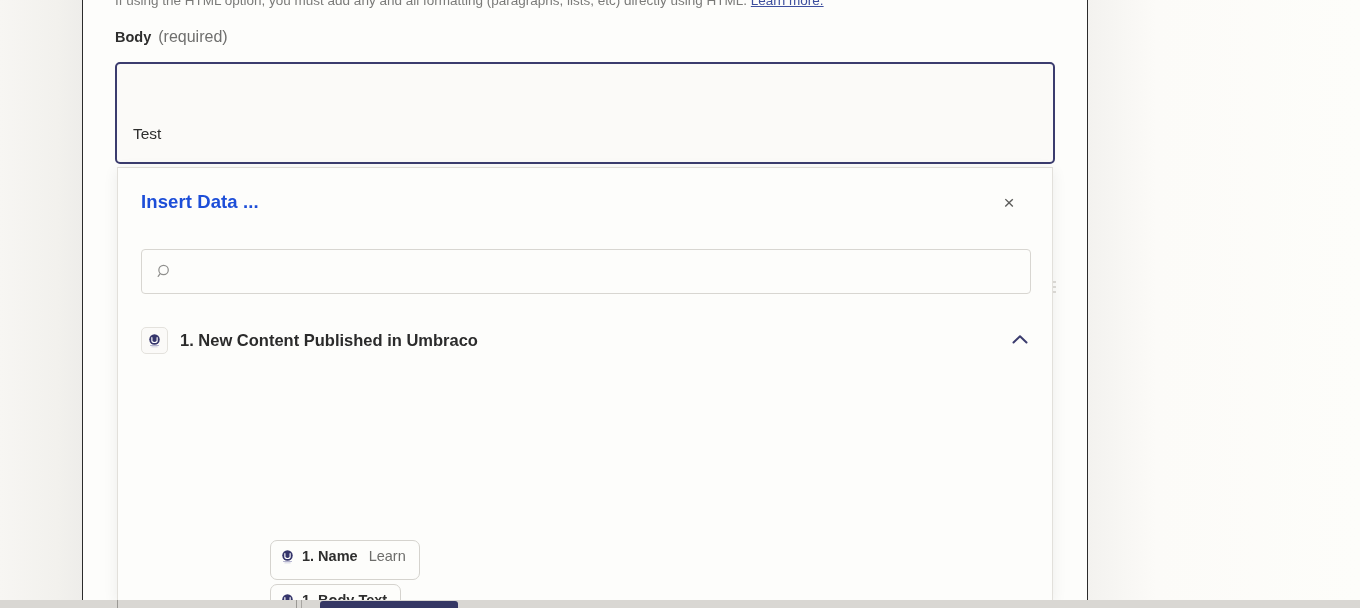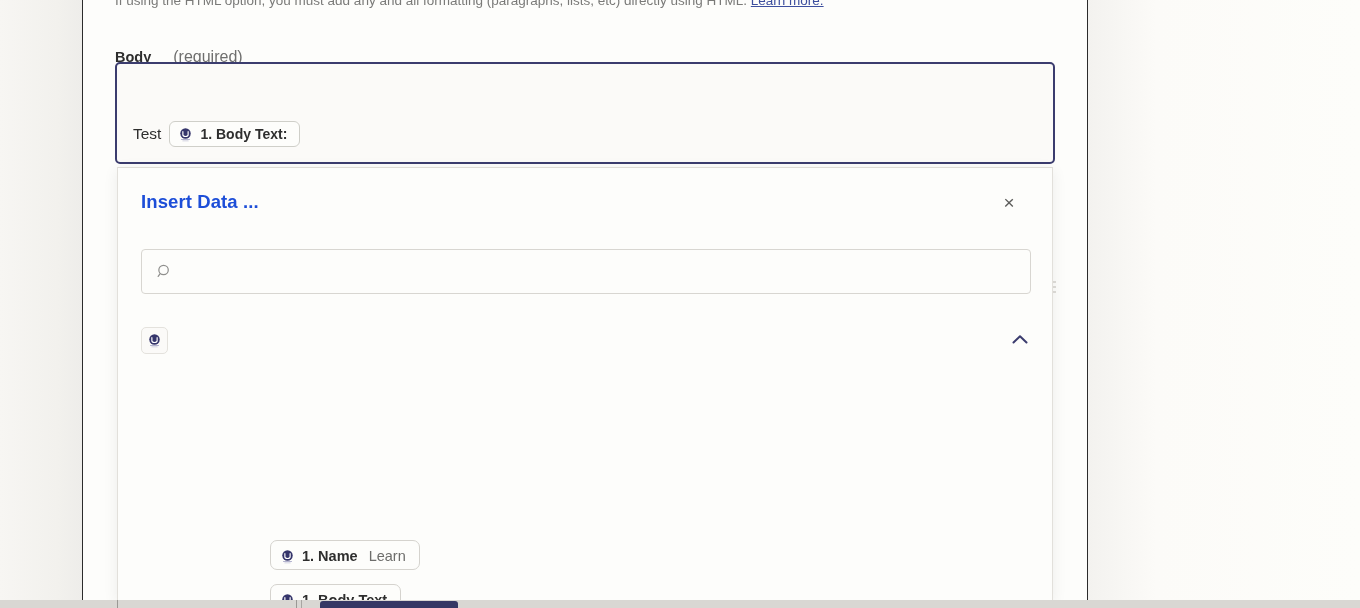--- a/index.html
+++ b/index.html
@@ -57,24 +57,24 @@
   }
   .help-row .learn-more {
     color: #3d4f9e;
     text-decoration: underline;
   }
 
   
   .body-label-row {
     position: absolute;
     left: 115px;
-    top: 48px;
+    top: 28px;
     display: flex;
     align-items: baseline;
-    gap: 22px;
+    gap: 7px;
   }
   .body-label {
     font-size: 14.5px;
     font-weight: bold;
     color: #2e2e2e;
   }
   .body-required {
     font-size: 16px;
     color: #6f6f6e;
   }
@@ -248,21 +248,21 @@
     left: 152px;
     top: 372px;
   }
   .field-chip {
     position: absolute;
     left: 0;
   }
   .field-chip.c0 { top: 0px; }
   .field-chip.c1 { top: 44px; }
   .field-chip .chip {
-    padding: 6px 13px 4px 9px;
+    padding: 6px 13px 14px 9px;
     font-size: 14.5px;
     border-radius: 7px;
     border-color: #d5d3ce;
     cursor: pointer;
   }
 
   
   .behind-sliver {
     position: absolute;
     left: 1046px;
@@ -327,31 +327,20 @@
     <a class="learn-more" href="#">Learn more.</a>
   </div>
 
   <div class="body-label-row">
     <span class="body-label">Body</span>
     <span class="body-required">(required)</span>
   </div>
 
   <div class="body-field">
     <span class="body-text-literal">Test</span>
-    <span class="chip in-field">
-      <span class="umb-icon">
-        <svg viewBox="0 0 16 16" width="15" height="15" aria-hidden="true">
-          <circle cx="8" cy="7" r="5.6" fill="#35356b"></circle>
-          <path d="M5.2 5.0v3.3c0 1.1 .8 1.8 2.8 1.8s2.8-.7 2.8-1.8V5.0" fill="none" stroke="#ffffff" stroke-width="1.25" stroke-linecap="round"></path>
-          <rect x="3.2" y="13.0" width="9.6" height="0.9" rx="0.4" fill="#9a9ac0"></rect>
-          <rect x="4.6" y="14.4" width="6.8" height="0.8" rx="0.4" fill="#c3c3d8"></rect>
-        </svg>
-      </span>
-      <span>1. Body Text:</span>
-    </span>
   </div>
 
   <div class="behind-sliver"></div>
 
   <div class="insert-modal">
 
     <div class="modal-header">
       <span class="modal-title">Insert Data ...</span>
       <button class="modal-close">×</button>
     </div>
@@ -368,20 +357,21 @@
     <div class="group-row">
       <span class="group-left">
         <span class="group-icon-box">
           <svg viewBox="0 0 16 16" width="15" height="15" aria-hidden="true">
             <circle cx="8" cy="7" r="5.6" fill="#35356b"></circle>
             <path d="M5.2 5.0v3.3c0 1.1 .8 1.8 2.8 1.8s2.8-.7 2.8-1.8V5.0" fill="none" stroke="#ffffff" stroke-width="1.25" stroke-linecap="round"></path>
             <rect x="3.2" y="13.0" width="9.6" height="0.9" rx="0.4" fill="#9a9ac0"></rect>
             <rect x="4.6" y="14.4" width="6.8" height="0.8" rx="0.4" fill="#c3c3d8"></rect>
           </svg>
         </span>
+        <span class="group-title">1. New Content Published in Umbraco</span>
       </span>
       <span class="chevron">
         <svg viewBox="0 0 22 22" width="22" height="22" aria-hidden="true">
           <polyline points="4.5,13.5 11,7.2 17.5,13.5" fill="none" stroke="#3b3c6e" stroke-width="2" stroke-linecap="round" stroke-linejoin="round"></polyline>
         </svg>
       </span>
     </div>
 
     <div class="field-list">
 

